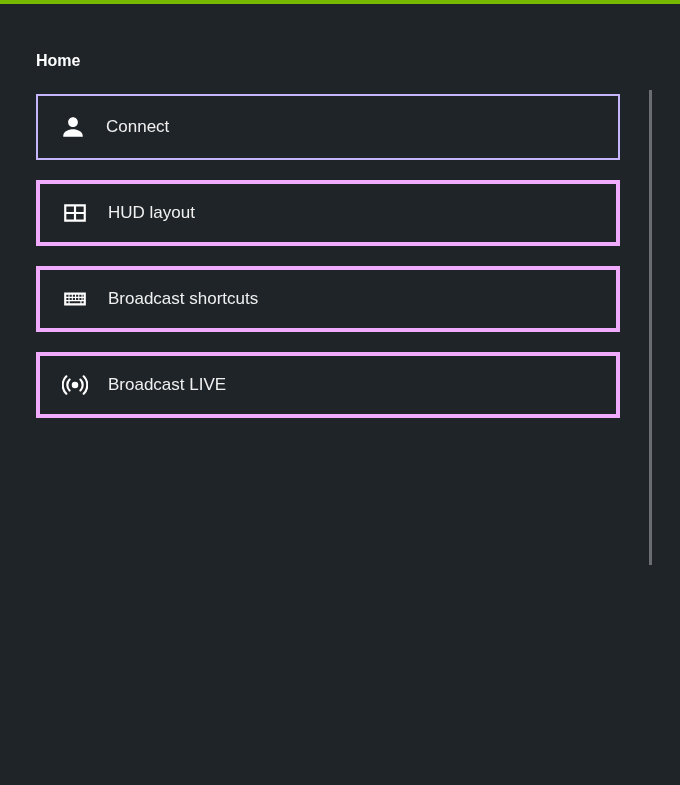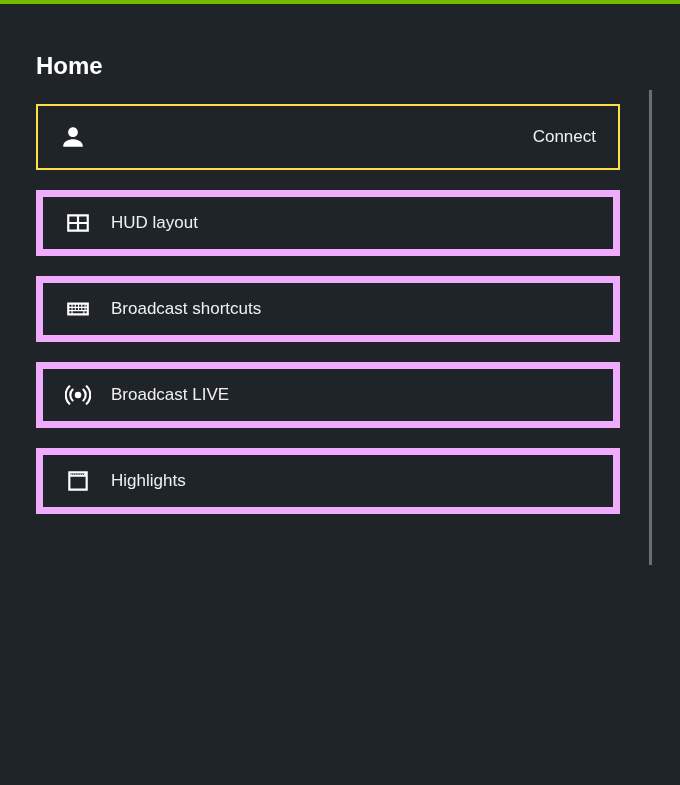--- a/index.html
+++ b/index.html
@@ -14,43 +14,42 @@
     }
     .top-bar {
       height: 4px;
       background: #76b900;
       width: 100%;
     }
     .content {
       padding: 48px 36px 0 36px;
     }
     .page-title {
-      font-size: 24px;
+      font-size: 16px;
       font-weight: 600;
       margin-bottom: 24px;
       color: #fff;
     }
     .list {
       display: flex;
       flex-direction: column;
       gap: 20px;
       padding-right: 24px;
     }
     .list-item {
       display: flex;
       align-items: center;
       height: 66px;
       padding: 0 22px;
-      border: 7px solid #f0abfc;
+      border: 4px solid #f0abfc;
       cursor: pointer;
       gap: 20px;
     }
     .list-item.selected {
-      border: 2px solid #fde047;
-      justify-content: space-between;
+      border: 2px solid #c4b5fd;
     }
     .icon-wrap {
       width: 26px;
       height: 26px;
       display: flex;
       align-items: center;
       justify-content: center;
       flex-shrink: 0;
     }
     .icon-wrap svg {
@@ -112,28 +111,19 @@
     <div class="list-item">
       <span class="icon-wrap">
         <svg viewBox="0 0 24 24">
             <circle cx="12" cy="12" r="3" fill="#fff"></circle>
             <path d="M7 7a7 7 0 000 10M17 7a7 7 0 010 10M4 4a11.3 11.3 0 000 16M20 4a11.3 11.3 0 010 16" fill="none" stroke="#fff" stroke-width="2" stroke-linecap="round"></path>
           </svg>
       </span>
       <span class="item-label">Broadcast LIVE</span>
     </div>
 
-    <div class="list-item">
-      <span class="icon-wrap">
-        <svg viewBox="0 0 24 24">
-            <path d="M3 3h18v18H3V3zm2 5v11h14V8H5zm14-3H5v1.5l1-1 1 1 1-1 1 1 1-1 1 1 1-1 1 1 1-1 1 1 1-1 1 1 1-1V5z"></path>
-            <path d="M12 10l1.2 2.4 2.6.4-1.9 1.8.4 2.6L12 16l-2.3 1.2.4-2.6-1.9-1.8 2.6-.4z" fill="#1f2428"></path>
-          </svg>
-      </span>
-      <span class="item-label">Highlights</span>
-    </div>
 
 
 
   </div>
 </div>
 
 <div class="scrollbar"></div>
 
 </body></html>

